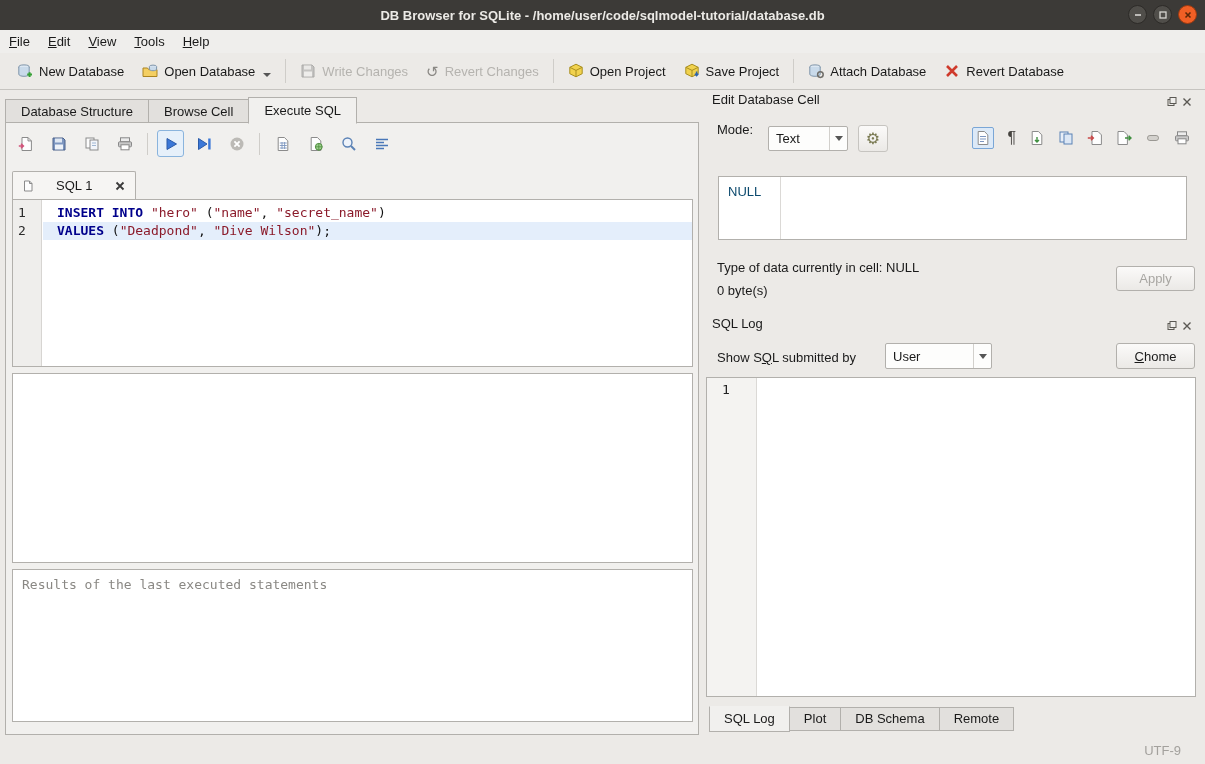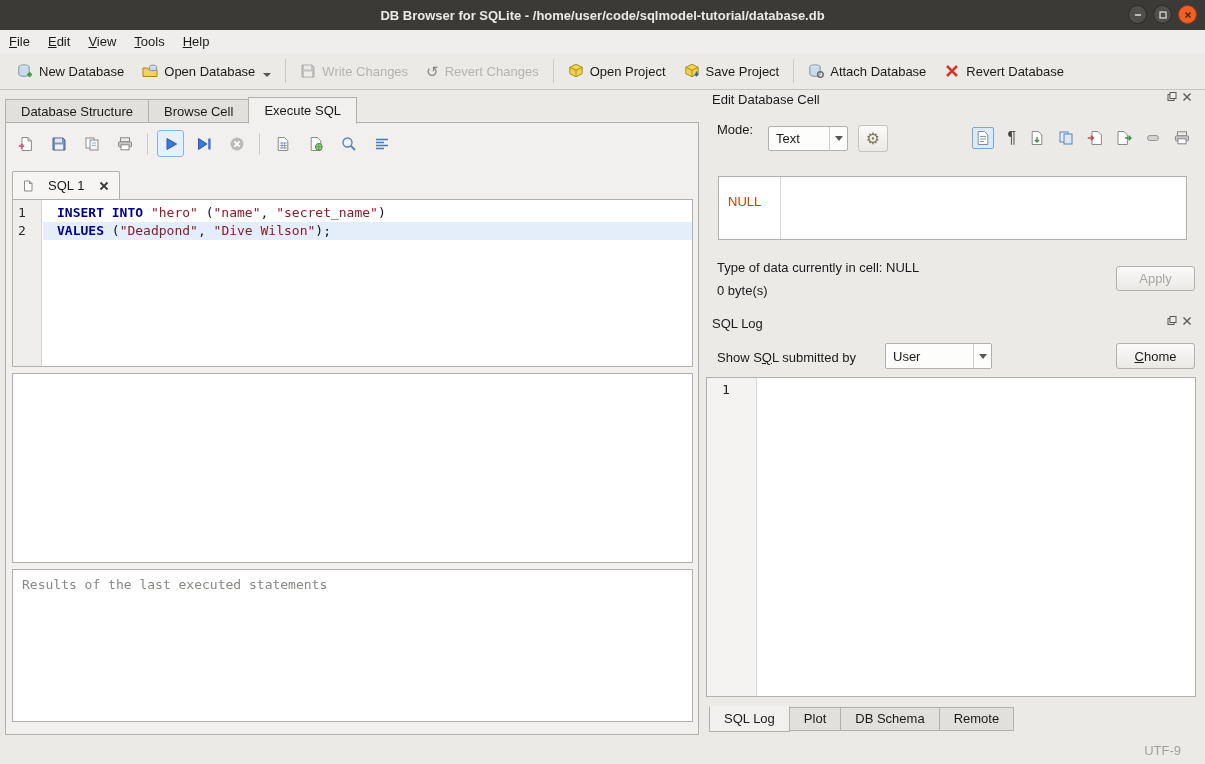--- a/index.html
+++ b/index.html
@@ -35,57 +35,57 @@
 
   
   .left-frame{position:absolute;left:5px;top:122px;width:694px;height:613px;border:1px solid #b2b0ac;background:#f1f0ee}
   .sql-toolbar{position:absolute;left:6px;top:7px;display:flex;align-items:center;gap:6px}
   .sbtn{width:27px;height:27px;display:flex;align-items:center;justify-content:center;border:1px solid transparent;border-radius:3px}
   .sbtn.hl{border-color:#8ab4dd;background:#e6f0fa}
   .ssep{width:1px;height:22px;background:#cfcdc9;margin:0 3px}
   .glyph{font-size:15px;line-height:1;color:#8a8884}
 
   .sqltab-row{position:absolute;left:6px;top:47px;height:29px;display:flex;align-items:flex-end}
-  .sqltab{display:flex;align-items:center;gap:14px;height:28px;padding:0 9px;background:#f6f5f3;border:1px solid #b2b0ac;border-bottom:none;border-radius:2px 2px 0 0}
+  .sqltab{display:flex;align-items:center;gap:22px;height:28px;padding:0 9px;background:#f6f5f3;border:1px solid #b2b0ac;border-bottom:none;border-radius:2px 2px 0 0}
 
   .tooltip{position:absolute;left:172px;top:47px;background:var(--tooltipbg);border:1px solid #55544a;padding:3px 6px;white-space:nowrap;z-index:6;box-shadow:1px 1px 2px rgba(0,0,0,.25)}
 
   .editor{position:absolute;left:6px;top:76px;width:681px;height:168px;background:#fff;border:1px solid #b2b0ac;font-family:"DejaVu Sans Mono",monospace;font-size:13px;overflow:hidden}
   .gutter-strip{position:absolute;left:0;top:0;bottom:0;width:29px;background:#efeeec;border-right:1px solid #d7d5d2}
   .ed-lines{position:absolute;left:0;top:4px;right:0}
   .ed-line{position:relative;height:18px;line-height:18px;white-space:pre}
   .ed-line .ln{position:absolute;left:0;width:29px;padding-left:5px;color:#2b2b2b}
   .ed-line .code{position:absolute;left:30px;right:0;padding-left:14px}
   .ed-line.current .code{background:var(--curline)}
   .tok-kw{color:var(--kw);font-weight:bold}
   .tok-str{color:var(--str)}
   .tok-pl{color:#111}
 
   .grid-pane{position:absolute;left:6px;top:250px;width:681px;height:190px;background:#fff;border:1px solid #b2b0ac}
   .results-pane{position:absolute;left:6px;top:446px;width:681px;height:153px;background:#fff;border:1px solid #b2b0ac;padding:7px 9px;font-family:"DejaVu Sans Mono",monospace;font-size:13px;color:#8a8884}
 
   
   .right-panel{position:absolute;left:706px;top:90px;width:494px;height:648px}
-  .dock-header{position:absolute;left:6px;display:flex;align-items:flex-start}
+  .dock-header{position:absolute;left:6px;display:flex;align-items:flex-end}
   .dock-icons{position:absolute;right:4px;display:flex;gap:5px;align-items:center}
 
   .combo{position:absolute;background:#fdfdfc;border:1px solid #b2b0ac;border-radius:2px;display:flex;align-items:center;padding:0 7px}
   .combo .arrow-zone{position:absolute;right:0;top:0;width:18px;height:100%;border-left:1px solid #d2d0cc;display:flex;align-items:center;justify-content:center}
   .arrow-down{width:0;height:0;border-left:4px solid transparent;border-right:4px solid transparent;border-top:5px solid #555}
 
   .btn{position:absolute;border:1px solid #b2b0ac;border-radius:3px;background:linear-gradient(#fbfaf9,#ebe9e6);display:flex;align-items:center;justify-content:center}
   .btn.disabled{color:#a8a6a2}
 
   .gear-btn{position:absolute;left:152px;top:35px;width:30px;height:27px;border:1px solid #c6c4c0;border-radius:3px;background:linear-gradient(#fbfaf9,#ebe9e6);display:flex;align-items:center;justify-content:center}
   .cell-icons{position:absolute;right:10px;top:37px;display:flex;gap:13px;align-items:center}
   .sel-box{border:1px solid #7aa6d6;background:#dce9f7;padding:2px;border-radius:2px;display:flex}
 
   .cell-box{position:absolute;left:12px;top:86px;width:469px;height:64px;background:#fff;border:1px solid #b2b0ac}
   .cell-gutter{position:absolute;left:0;top:0;bottom:0;width:62px;border-right:1px solid #dbd9d6}
-  .null-text{position:absolute;left:9px;top:17px;color:#c2410c}
+  .null-text{position:absolute;left:9px;top:7px;color:#0c4a6e}
 
   .type-info{position:absolute;left:11px;top:170px}
   .size-info{position:absolute;left:11px;top:193px}
 
   .filter-label{position:absolute;left:11px;top:260px}
   .log-box{position:absolute;left:0;top:287px;width:490px;height:320px;background:#fff;border:1px solid #b2b0ac}
   .log-gutter{position:absolute;left:0;top:0;bottom:0;width:50px;background:#f4f3f1;border-right:1px solid #dbd9d6}
   .log-linenum{position:absolute;left:15px;top:4px;font-family:"DejaVu Sans Mono",monospace;font-size:13px;color:#222}
 
   .bottom-tabs{position:absolute;left:3px;top:617px;display:flex;align-items:flex-start}

